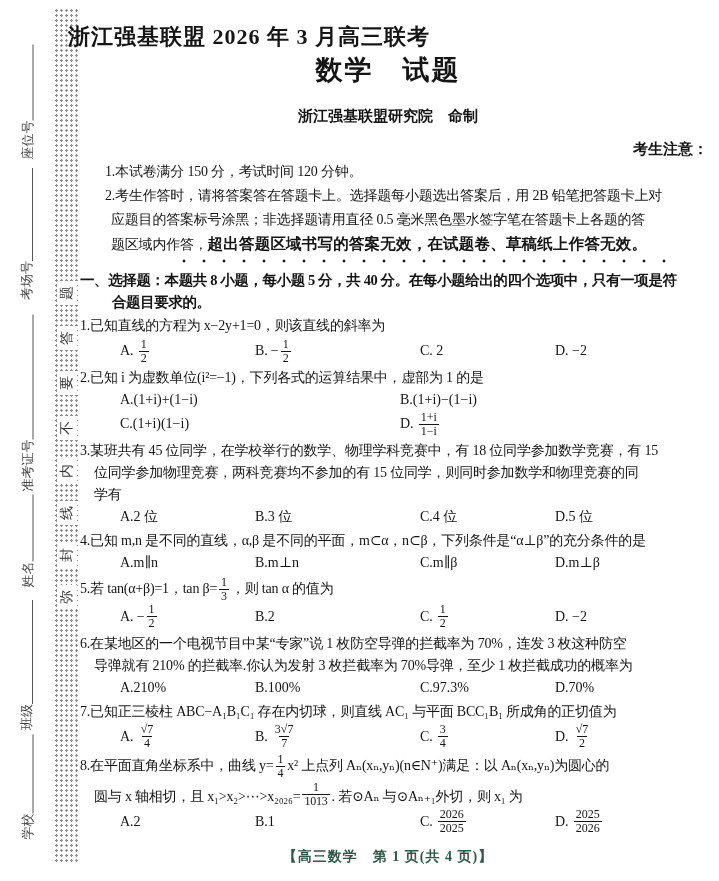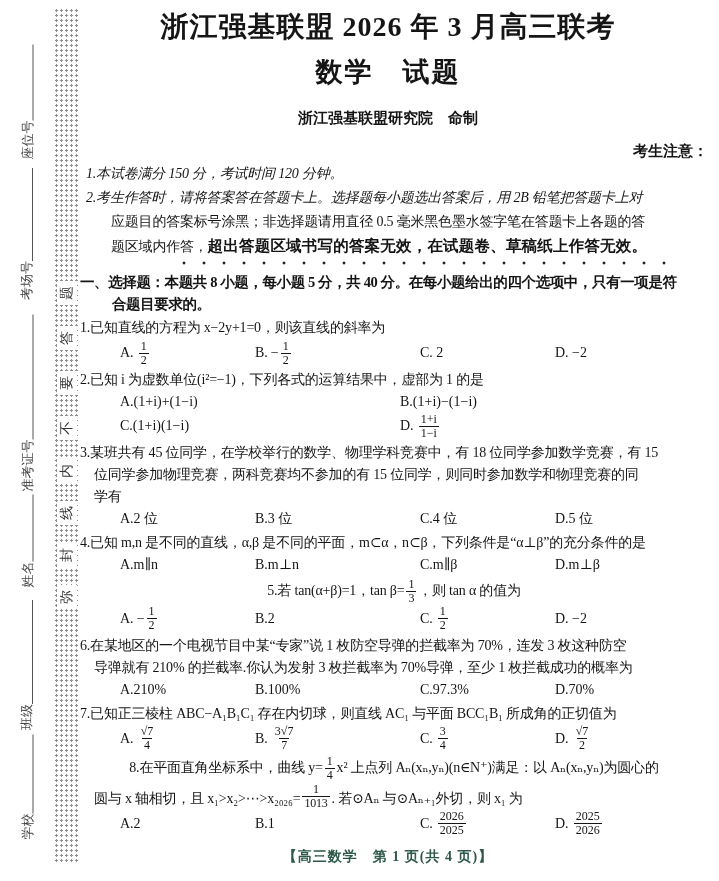--- a/index.html
+++ b/index.html
@@ -12,26 +12,26 @@
     background-size:5px 5px;}
   .strip-char{position:absolute;left:55px;width:24px;height:20px;text-align:center;
     font-size:14px;line-height:20px;background:#fff;transform:rotate(-90deg);color:#333;}
   .seal-label{position:absolute;height:20px;transform:rotate(-90deg);display:flex;
     align-items:flex-end;color:#444;}
   .sl-text{font-size:13px;line-height:18px;white-space:nowrap;}
   .sl-line{flex:1;border-bottom:1px solid #555;margin-bottom:3px;min-width:30px;}
 
   
   .content{position:absolute;left:68px;top:8px;width:640px;font-size:14px;line-height:22px;}
-  .title1{margin-top:4px;font-size:28px;line-height:30px;font-weight:bold;text-align:center;letter-spacing:1px;}
-  .title2{margin-top:12px;font-size:27px;line-height:36px;font-weight:bold;text-align:center;letter-spacing:2px;}
+  .title1{margin-top:14px;font-size:22px;line-height:30px;font-weight:bold;letter-spacing:1px;}
+  .title2{margin-top:0;font-size:27px;line-height:36px;font-weight:bold;text-align:center;letter-spacing:2px;}
   .byline{margin-top:18px;font-size:15px;line-height:20px;font-weight:bold;text-align:center;}
   .notice-h{margin-top:12px;font-size:15px;line-height:22px;font-weight:bold;text-align:right;}
   .nline{line-height:24px;letter-spacing:-0.2px;white-space:nowrap;}
-  .ml12{margin-left:12px;} .ml30{margin-left:18px;font-style:italic;}
+  .ml12{margin-left:12px;} .ml30{margin-left:37px;}
   .ml43{margin-left:43px;} .ml44{margin-left:44px;}
   .warn{font-size:15.5px;font-weight:bold;letter-spacing:0.2px;}
   .em-dots{height:6px;margin-left:104px;width:500px;
     background-image:radial-gradient(circle,#222 1.3px,rgba(255,255,255,0) 1.7px);
     background-size:20px 6px;background-position:2px 1px;}
   .sec-h{font-weight:bold;font-size:14.5px;line-height:22px;letter-spacing:-0.4px;white-space:nowrap;}
   .sec-h.first{margin-top:6px;}
   .stem{margin-left:12px;letter-spacing:-0.2px;white-space:nowrap;}
   .stem-cont{margin-left:26px;letter-spacing:-0.2px;white-space:nowrap;font-family:Liberation Serif, serif;}
   .qtop{margin-top:2px;}
@@ -39,21 +39,21 @@
     align-items:center;min-height:22px;}
   .opts4.tall{min-height:28px;}
   .opts2x2{display:grid;grid-template-columns:280px 1fr;margin-left:52px;align-items:center;}
   .opt{display:flex;align-items:center;white-space:nowrap;}
   .opt .lbl{margin-right:3px;}
   .frac{display:inline-flex;flex-direction:column;align-items:center;line-height:1.08;
     font-size:12px;margin:0 2px;vertical-align:middle;}
   .frac .fd{border-top:1px solid #151515;padding:0 2px;}
   .frac .fn{padding:0 2px;}
   .q5stem,.q8stem{display:flex;align-items:center;margin-left:12px;white-space:nowrap;
-    letter-spacing:-0.2px;min-height:26px;justify-content:center;}
+    letter-spacing:-0.2px;min-height:26px;}
   .q8cont{margin-left:26px;min-height:28px;display:flex;align-items:flex-end;white-space:nowrap;letter-spacing:-0.2px;}
   .footer{position:absolute;left:68px;top:848px;width:640px;text-align:center;
     font-size:14px;font-weight:bold;color:#2f5948;letter-spacing:1px;}
 </style>
 </head>
 <body>
 
 <div class="page">
 
   <div class="seal-strip"></div>

